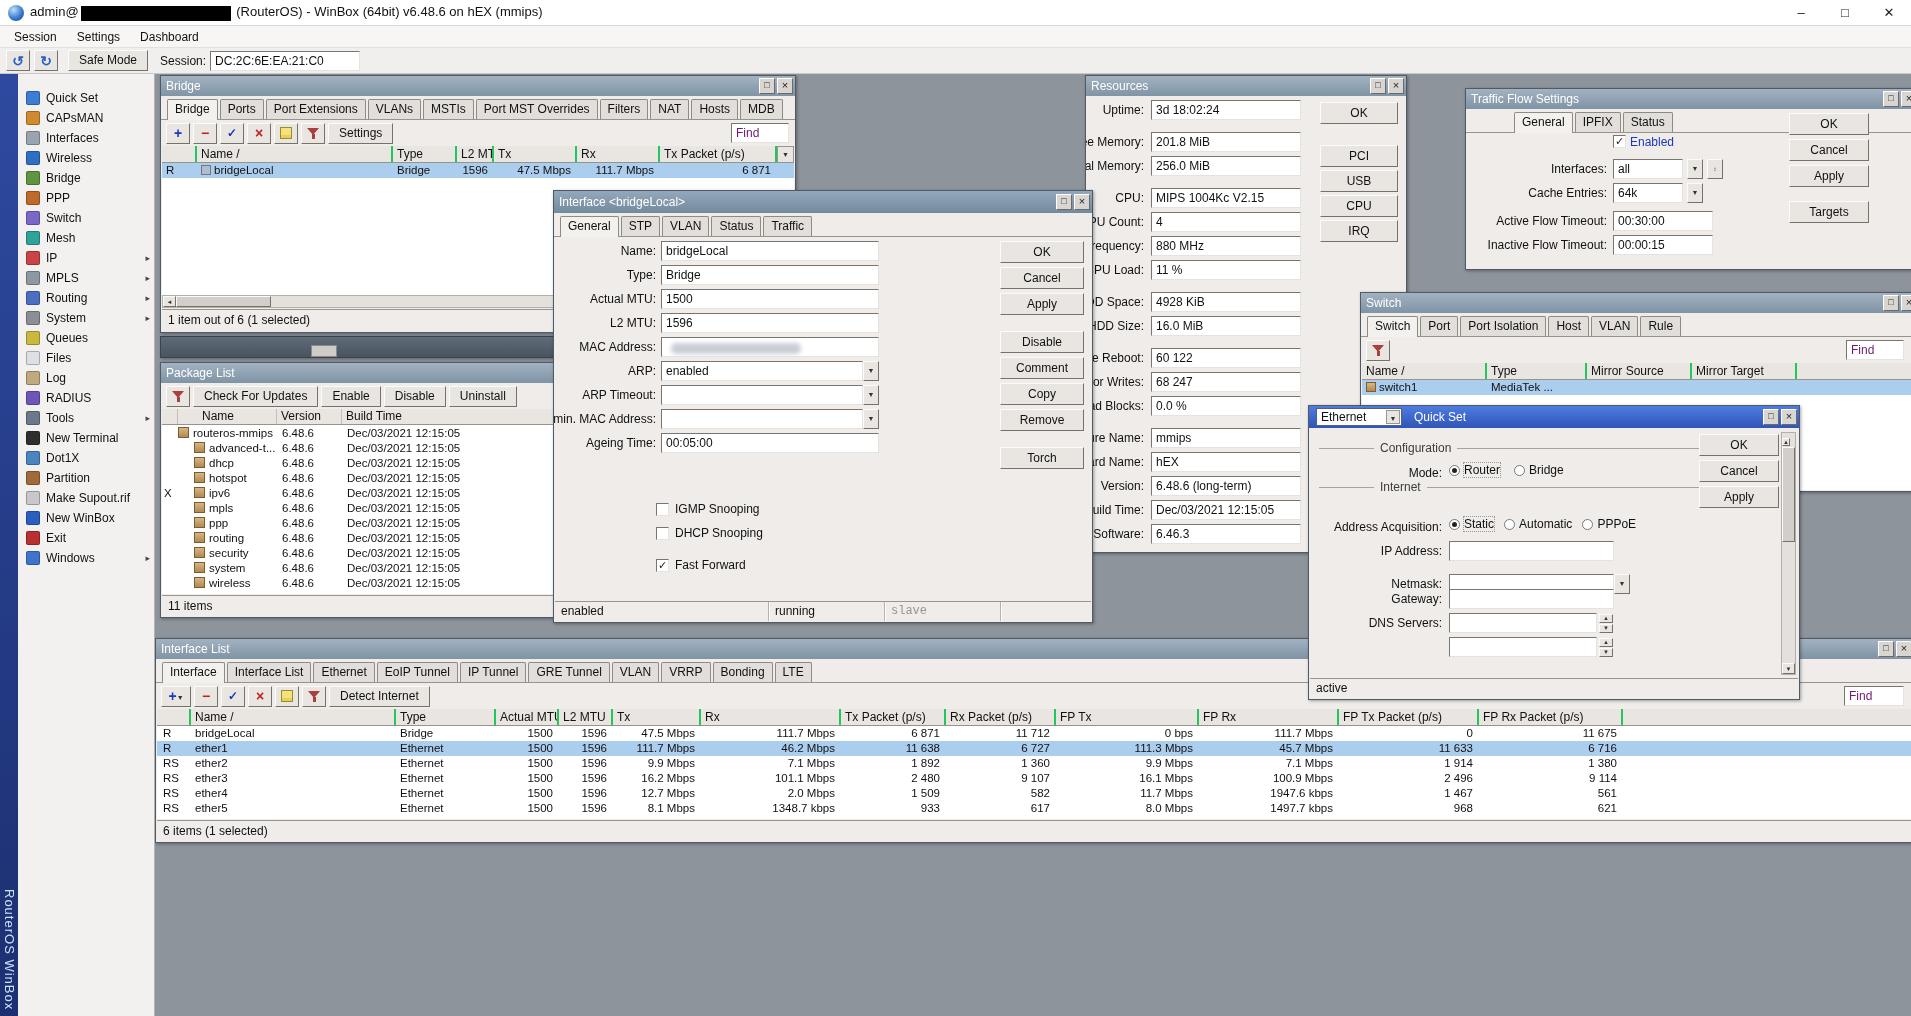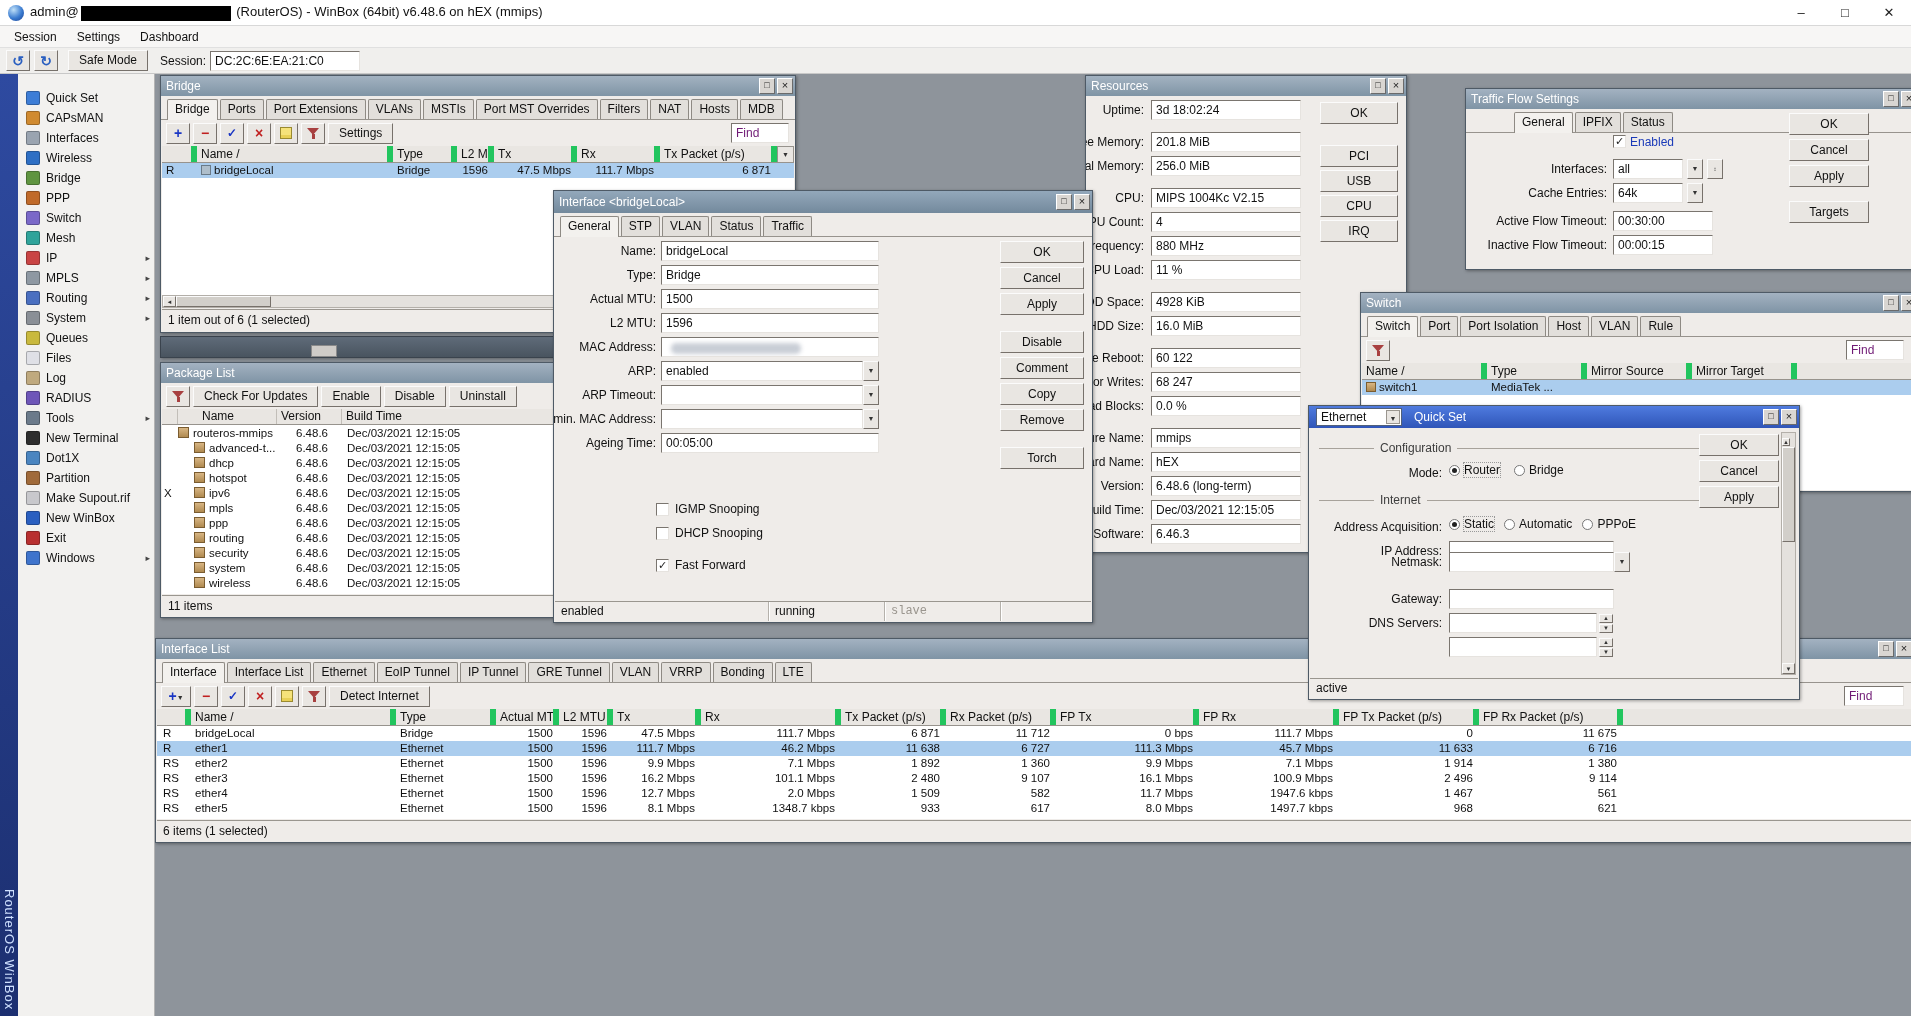--- a/index.html
+++ b/index.html
@@ -68,21 +68,21 @@
   .funnel { position:relative; width:13px; height:13px; }
   .funnel::before { content:""; position:absolute; left:0; top:1px; border-left:6px solid transparent;
     border-right:6px solid transparent; border-top:7px solid #a84040; }
   .funnel::after { content:""; position:absolute; left:5px; top:7px; width:3px; height:5px; background:#a84040; }
   .findbox { position:absolute; width:58px; color:#701a75; }
   .dbtn { width:80px; height:22px; background:#e9e6e2; border:1px solid; border-color:#fbfbfb #77716b #77716b #fbfbfb;
     text-align:center; line-height:20px; flex:none; }
   .btncol { position:absolute; display:flex; flex-direction:column; gap:4px; }
 
   .thead { display:flex; background:#e9e6e2; border-bottom:1px solid #97938d; height:17px; line-height:16px; }
-  .th { border-right:6px solid #22c55e; padding:0 4px; white-space:nowrap; overflow:hidden; flex:none; }
+  .th { border-right:2px solid #22c55e; padding:0 4px; white-space:nowrap; overflow:hidden; flex:none; }
   .tr { display:flex; height:15px; line-height:15px; white-space:nowrap; font-size:11.5px; }
   .tr.selected { background:#abcdee; }
   .td { padding:0 4px; overflow:hidden; flex:none; }
   .num { text-align:right; padding-right:6px; }
   .table-area { position:absolute; left:1px; right:1px; background:#fff; overflow:hidden; }
   .statusbar { position:absolute; left:1px; right:1px; bottom:1px; height:22px; background:#efece9;
     border-top:1px solid #9a968f; padding:3px 6px; }
   .hscroll { position:absolute; left:1px; right:1px; height:13px; background:#e4e1dd;
     border:1px solid #b3afa9; display:flex; }
   .sbtn { width:13px; height:11px; background:#e9e6e2; border:1px solid; border-color:#fbfbfb #77716b #77716b #fbfbfb;
@@ -112,21 +112,21 @@
   .pl-h { display:flex; background:#e9e6e2; border-bottom:1px solid #97938d; height:16px; line-height:15px; }
   .pl-h span { border-right:1px solid #c2beb8; padding:0 4px; flex:none; }
   .ph0{width:16px;} .ph1{width:99px; padding-left:24px !important;} .ph2{width:65px;}
   .pl-row { display:flex; align-items:center; height:15px; padding-left:2px; font-size:11.5px; white-space:nowrap; }
   .pl-flag { width:14px; flex:none; }
   .pkg-icon { width:11px; height:11px; flex:none; margin-right:4px;
     background:linear-gradient(#d8b684,#b08a50); border:1px solid #7a5c30; }
   .pl-name { width:84px; overflow:hidden; text-overflow:ellipsis; flex:none; }
   .pl-row.sub .pkg-icon { margin-left:16px; }
   .pl-row.sub .pl-name { width:68px; }
-  .pl-ver { width:65px; padding-left:5px; flex:none;text-align:center; }
+  .pl-ver { width:65px; padding-left:5px; flex:none; }
   .pl-build { padding-left:5px; }
 
   
   .res-rows { padding-top:4px; }
   .res-row { height:24px; position:relative; }
   .res-row:nth-child(2), .res-row:nth-child(4), .res-row:nth-child(8),
   .res-row:nth-child(10), .res-row:nth-child(13) { margin-top:8px; }
   .res-label { position:absolute; right:262px; top:3px; white-space:nowrap; }
   .res-val { position:absolute; left:65px; top:0; width:150px; }
   .res-btns { position:absolute; top:26px; right:8px; display:flex; flex-direction:column; gap:3px; }
@@ -1120,21 +1120,21 @@
             <span class="rlabel">Router</span>
           </span>
 
           <span class="radio-opt">
             <span class="rdot"></span>
             <span class="rlabel">Bridge</span>
           </span>
 
       </span>
     </div>
-    <div class="group" style="top:87px;">
+    <div class="group" style="top:74px;">
         <span>Internet</span>
       </div>
     <div class="qs-row" style="top:111px;">
       <span class="qs-label">Address Acquisition:</span>
       <span class="qs-ctl">
 
           <span class="radio-opt selected" style="margin-right:10px;">
             <span class="rdot"></span>
             <span class="rlabel">Static</span>
           </span>
@@ -1150,21 +1150,21 @@
           </span>
 
       </span>
     </div>
     <div class="qs-row" style="top:135px;">
       <span class="qs-label">IP Address:</span>
       <span class="qs-ctl">
           <span class="inp" style="width:165px;"><span class="blurval" style="width:120px;"></span></span>
         </span>
     </div>
-    <div class="qs-row" style="top:146px;text-align:right;">
+    <div class="qs-row" style="top:168px;text-align:right;">
       <span class="qs-label">Netmask:</span>
       <span class="qs-ctl">
         <span class="inp" style="width:165px;"><span class="blurval" style="width:110px;"></span></span>
         <span class="f-dd show g-dd" style="position:static; display:block;"></span>
       </span>
     </div>
     <div class="qs-row" style="top:207px;">
       <span class="qs-label">DNS Servers:</span>
       <span class="qs-ctl">
         <span class="inp" style="width:148px;"><span class="blurval" style="width:100px;"></span></span>

